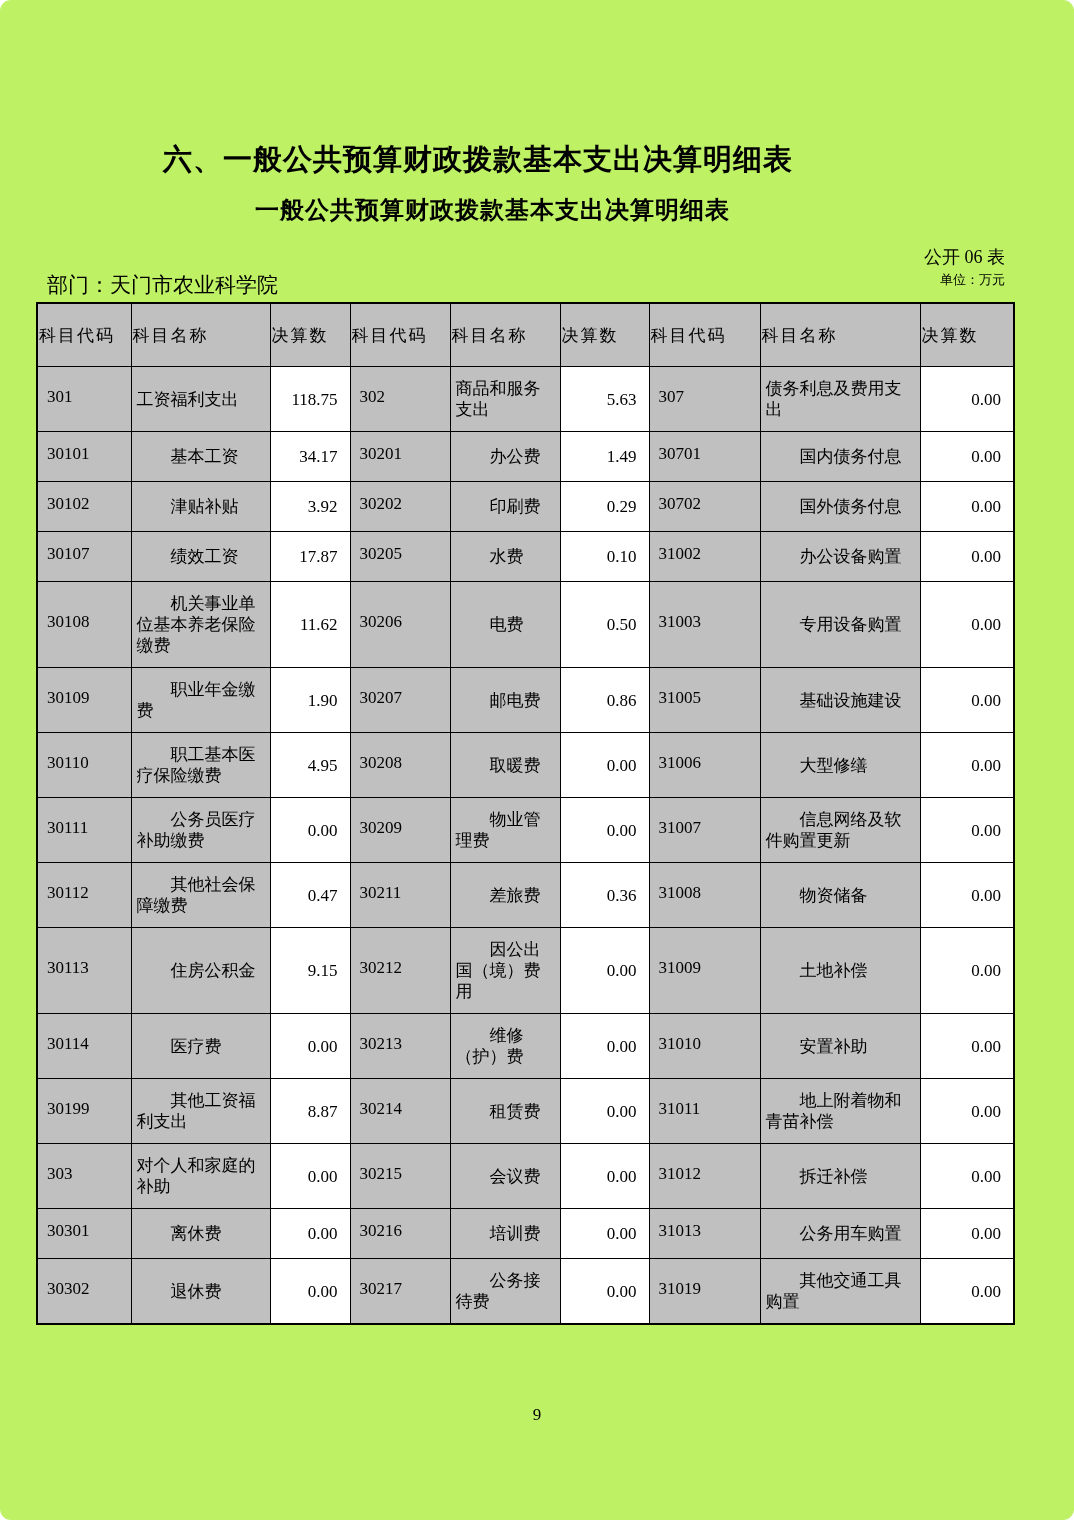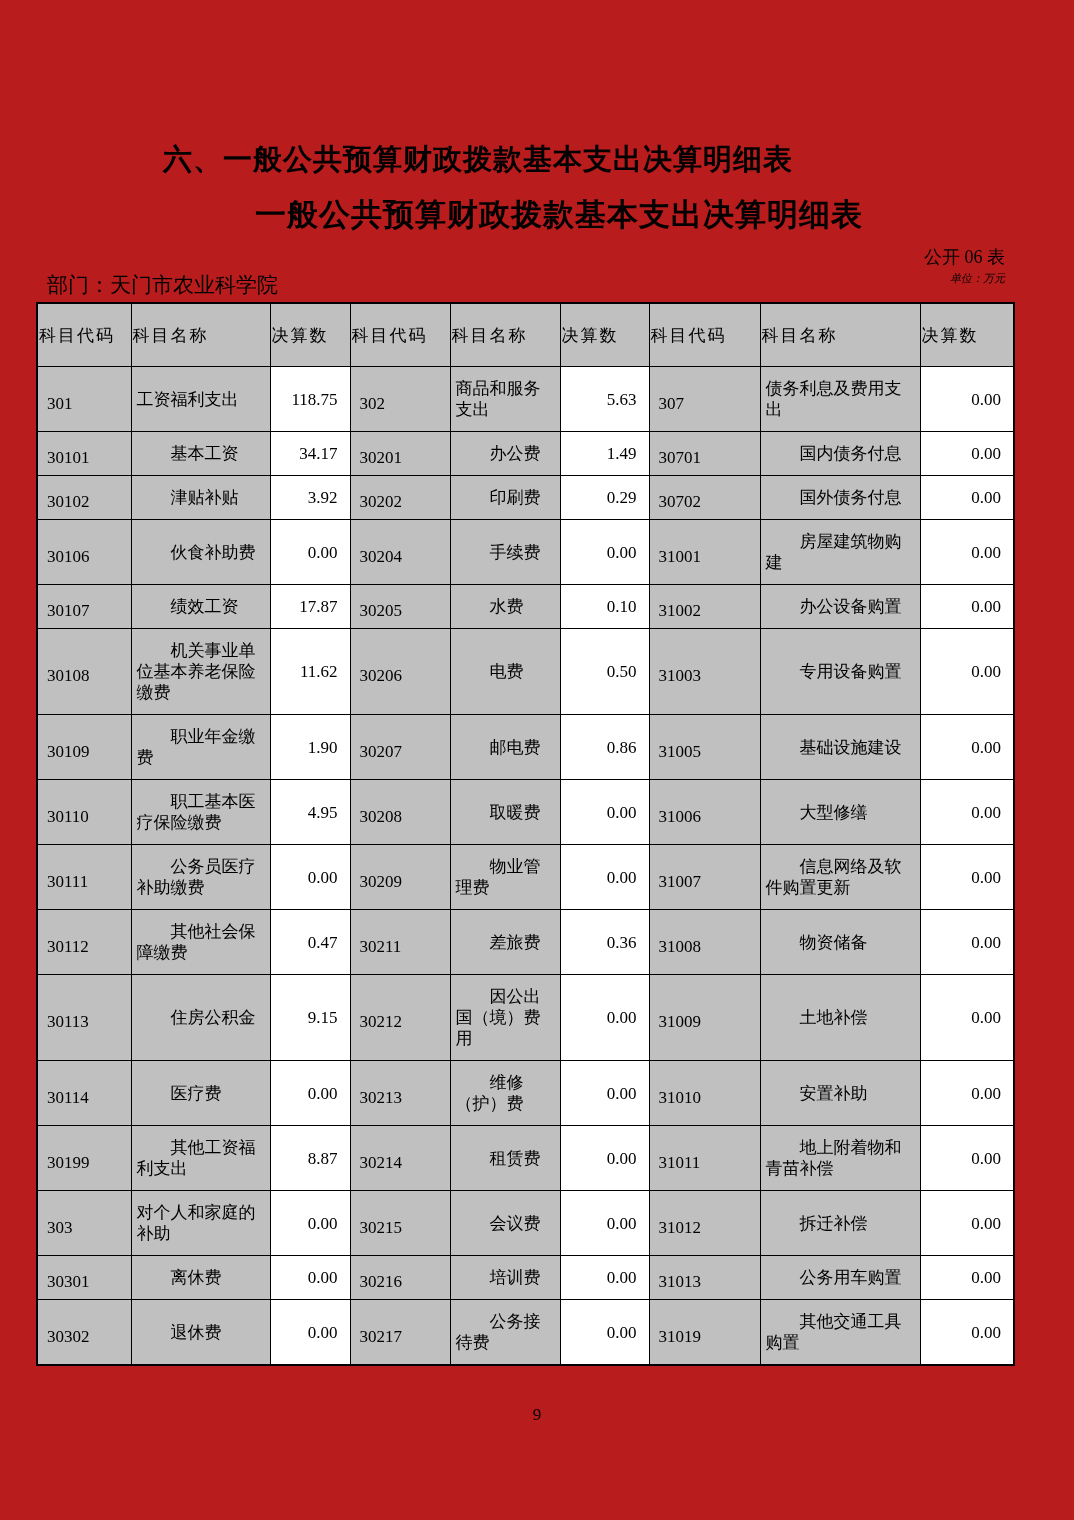--- a/index.html
+++ b/index.html
@@ -1,46 +1,47 @@
 <!DOCTYPE html>
 <html><head>
 <meta charset="utf-8">
 <style>
   html,body { margin:0; padding:0; background:#ffffff; }
   .page {
     position:relative;
     width:1074px; height:1520px;
-    background:#b91c1c;
+    background:#bef264;
     overflow:hidden;
     font-family:"Liberation Serif","DejaVu Serif",serif;
     color:#000;
+    border-radius:11px;
   }
   .title-1 {
     position:absolute; left:163px; top:140px;
     font-family:"Liberation Sans","DejaVu Sans",sans-serif;
     font-size:29px; font-weight:bold; letter-spacing:1px;
     white-space:nowrap;
   }
   .title-2 {
     position:absolute; left:255px; top:194px;
     font-family:"Liberation Sans","DejaVu Sans",sans-serif;
-    font-size:31px; font-weight:bold; letter-spacing:1px;
+    font-size:24px; font-weight:bold; letter-spacing:1px;
     white-space:nowrap;
   }
   .pub-code {
     position:absolute; right:69px; top:245px;
     font-size:18px; white-space:nowrap;
   }
   .dept {
     position:absolute; left:47px; top:271px;
     font-size:21px; white-space:nowrap;
   }
   .unit {
     position:absolute; right:69px; top:271px;
-    font-size:11px; white-space:nowrap;font-style:italic;
+    font-size:13px; white-space:nowrap;
   }
   table.budget {
     position:absolute; left:36px; top:302px;
     width:977px;
     border-collapse:collapse;
     table-layout:fixed;
     border:2px solid #000;
   }
   table.budget th, table.budget td {
     border:1px solid #000;
@@ -53,21 +54,21 @@
   table.budget th {
     background:#c0c0c0;
     height:60px;
     font-weight:normal;
     text-align:left;
     letter-spacing:2px;
   }
   td.code {
     background:#c0c0c0;
     text-align:left;
-    padding:11px 4px 3px 9px;
+    padding:11px 4px 17px 9px;
   }
   td.name {
     background:#c0c0c0;
     text-align:left;
     text-indent:2em;
     padding:11px 6px 11px 5px;
   }
   td.name.toplevel { text-indent:0; }
   td.value {
     background:#ffffff;
@@ -146,31 +147,20 @@
           <td class="name">津贴补贴</td>
           <td class="value">3.92</td>
           <td class="code">30202</td>
           <td class="name">印刷费</td>
           <td class="value">0.29</td>
           <td class="code">30702</td>
           <td class="name">国外债务付息</td>
           <td class="value">0.00</td>
         </tr>
         <tr>
-          <td class="code">30106</td>
-          <td class="name">伙食补助费</td>
-          <td class="value">0.00</td>
-          <td class="code">30204</td>
-          <td class="name">手续费</td>
-          <td class="value">0.00</td>
-          <td class="code">31001</td>
-          <td class="name">房屋建筑物购建</td>
-          <td class="value">0.00</td>
-        </tr>
-        <tr>
           <td class="code">30107</td>
           <td class="name">绩效工资</td>
           <td class="value">17.87</td>
           <td class="code">30205</td>
           <td class="name">水费</td>
           <td class="value">0.10</td>
           <td class="code">31002</td>
           <td class="name">办公设备购置</td>
           <td class="value">0.00</td>
         </tr>

